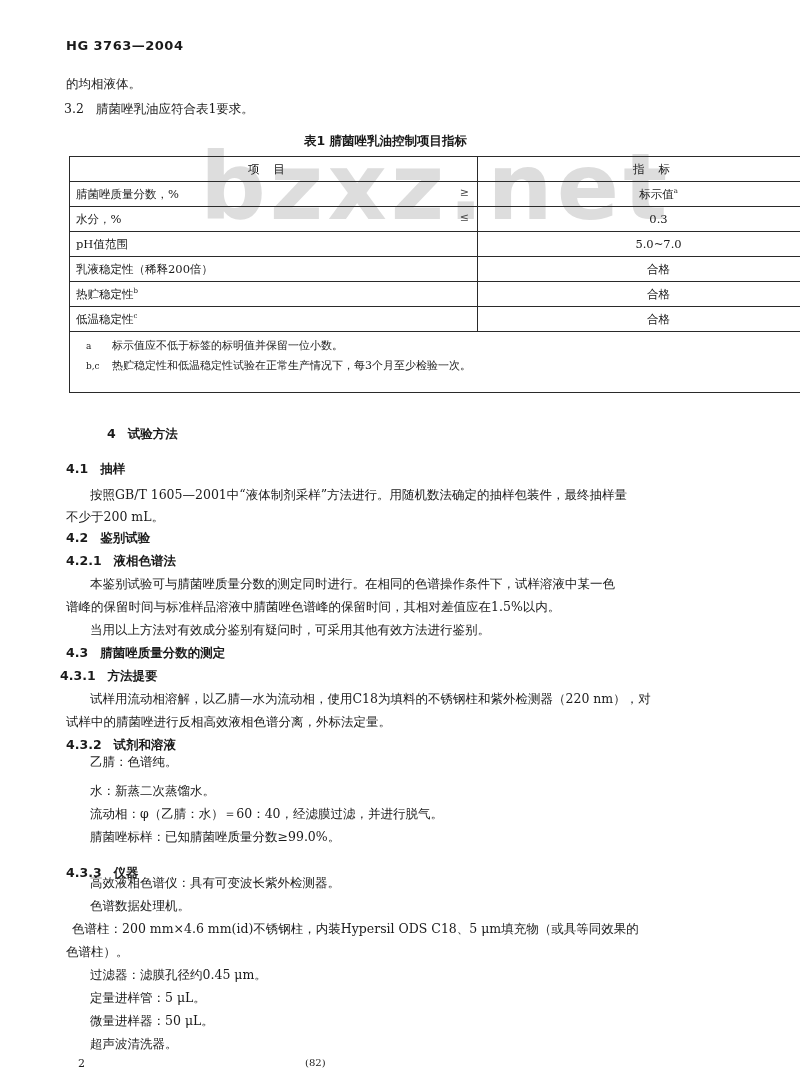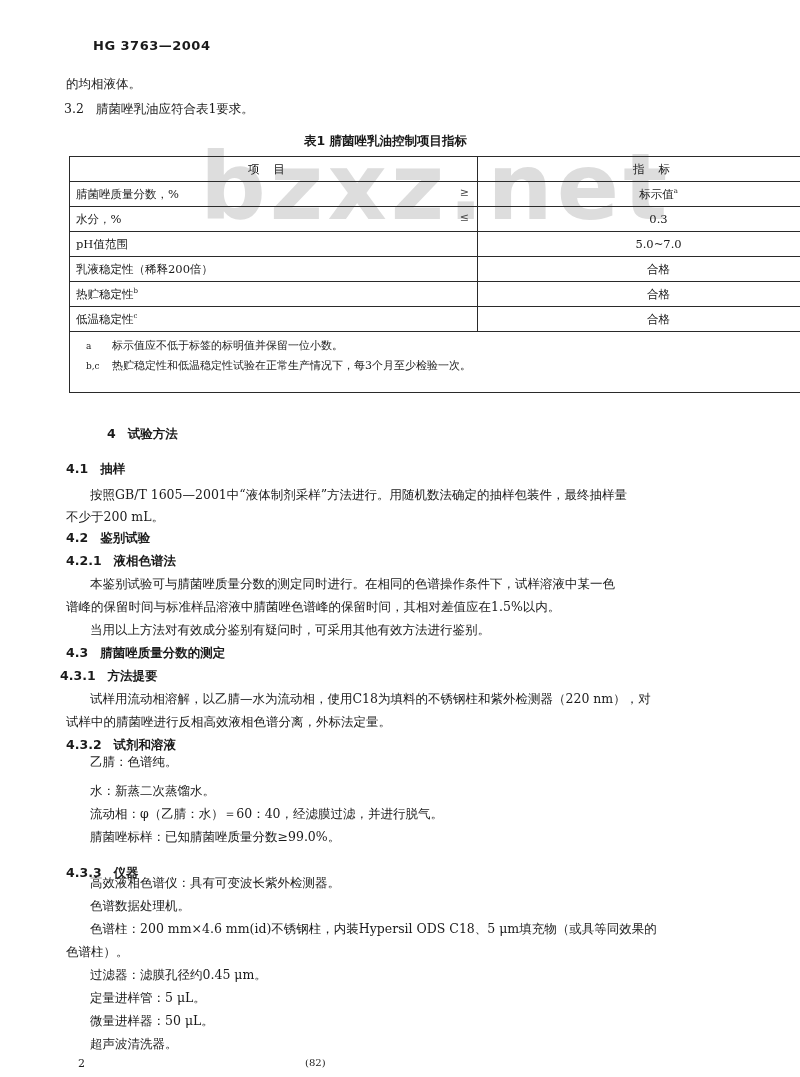--- a/index.html
+++ b/index.html
@@ -5,21 +5,21 @@
   html, body { margin: 0; padding: 0; background: #ffffff; }
   body {
     width: 800px; height: 1077px; position: relative; overflow: hidden;
     font-family: "DejaVu Serif", "Liberation Serif", serif;
     color: #1a1a1a;
   }
   .page { position: absolute; left: 0; top: 0; width: 800px; height: 1077px; }
   .std-no {
     position: absolute; left: 66px; top: 38px;
     font-family: "DejaVu Sans", "Liberation Sans", sans-serif;
-    font-size: 13px; font-weight: bold; letter-spacing: 0.5px; margin-left: 27px;
+    font-size: 13px; font-weight: bold; letter-spacing: 0.5px;
   }
   .line { position: absolute; font-size: 12.5px; white-space: nowrap; line-height: 16px; }
   .h { font-weight: bold; font-family: "DejaVu Sans", "Liberation Sans", sans-serif; font-size: 12.5px; }
   .num { display: inline-block; margin-right: 12px; }
   .table-title {
     position: absolute; left: 0; width: 751px; top: 133px; text-align: center;
     font-family: "DejaVu Sans", "Liberation Sans", sans-serif;
     font-weight: bold; font-size: 12.5px; padding-left: 20px; box-sizing: border-box;
   }
   .tbl {
@@ -136,21 +136,21 @@
   <div class="line" style="left:90px; top:754px;text-align:center;">乙腈：色谱纯。</div>
   <div class="line" style="left:90px; top:783px;">水：新蒸二次蒸馏水。</div>
   <div class="line" style="left:90px; top:806px;">流动相：φ（乙腈：水）＝60：40，经滤膜过滤，并进行脱气。</div>
   <div class="line" style="left:90px; top:829px;">腈菌唑标样：已知腈菌唑质量分数≥99.0%。</div>
 
   <div class="line h" style="left:66px; top:865px;">
     <span class="num">4.3.3</span><span>仪器</span>
   </div>
   <div class="line" style="left:90px; top:875px;">高效液相色谱仪：具有可变波长紫外检测器。</div>
   <div class="line" style="left:90px; top:898px;">色谱数据处理机。</div>
-  <div class="line" style="left:90px; top:921px;">色谱柱：200 mm×4.6 mm(id)不锈钢柱，内装Hypersil ODS C18、5 μm填充物（或具等同效果的</div>
+  <div class="line" style="left:72px; top:921px;">色谱柱：200 mm×4.6 mm(id)不锈钢柱，内装Hypersil ODS C18、5 μm填充物（或具等同效果的</div>
   <div class="line" style="left:66px; top:944px;">色谱柱）。</div>
   <div class="line" style="left:90px; top:967px;">过滤器：滤膜孔径约0.45 μm。</div>
   <div class="line" style="left:90px; top:990px;">定量进样管：5 μL。</div>
   <div class="line" style="left:90px; top:1013px;">微量进样器：50 μL。</div>
   <div class="line" style="left:90px; top:1036px;">超声波清洗器。</div>
 
   <div class="footer-left">2</div>
   <div class="footer-center">(82)</div>
 </div>
 

